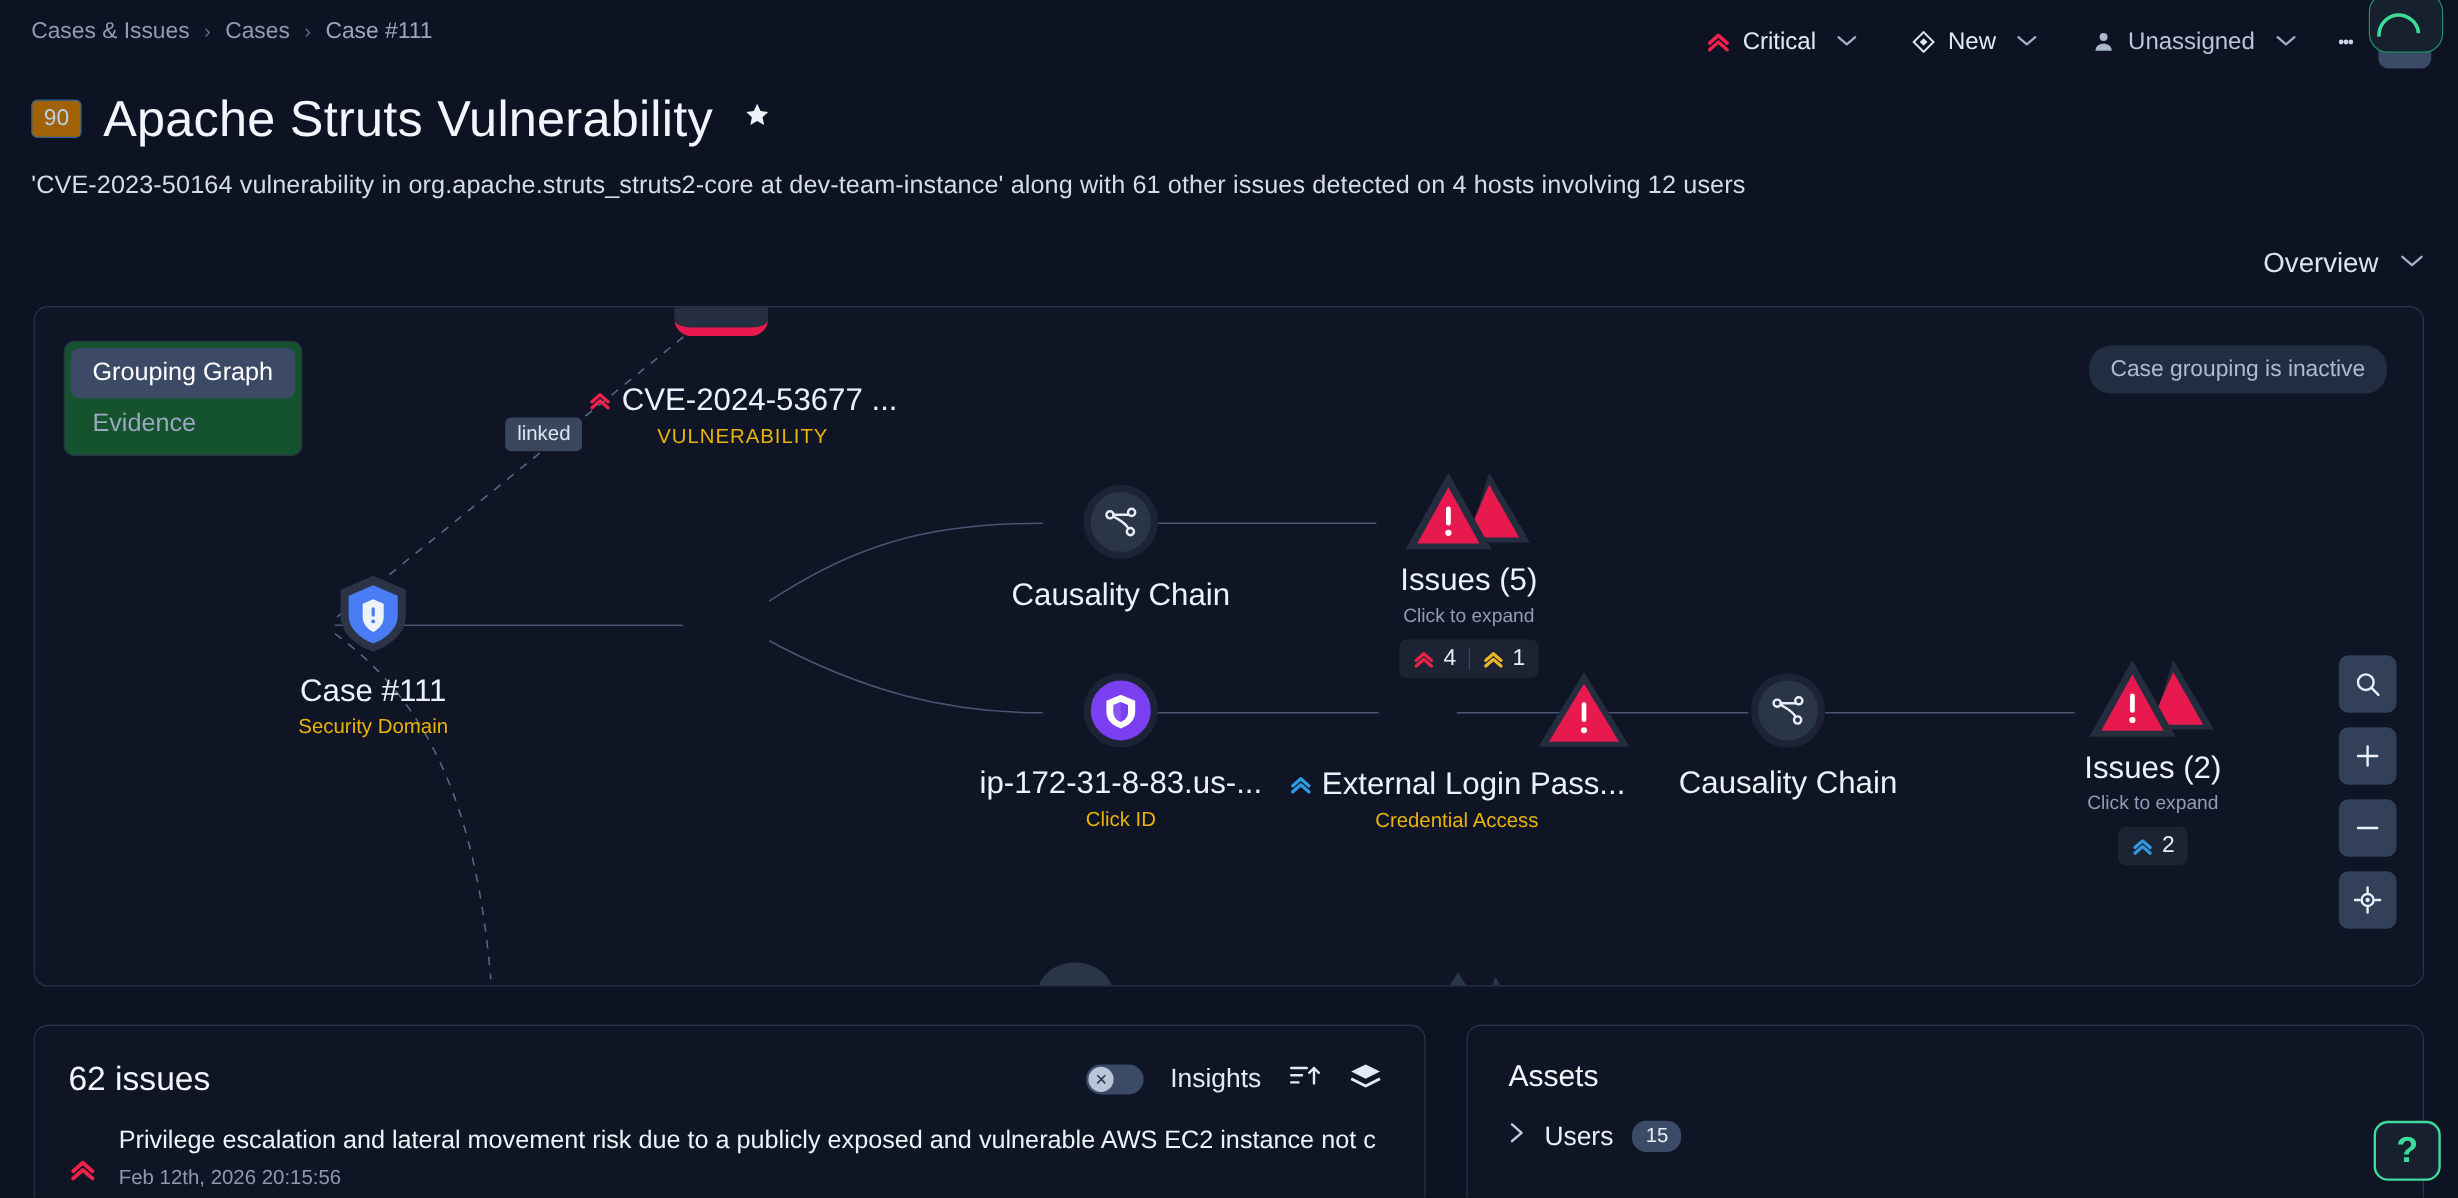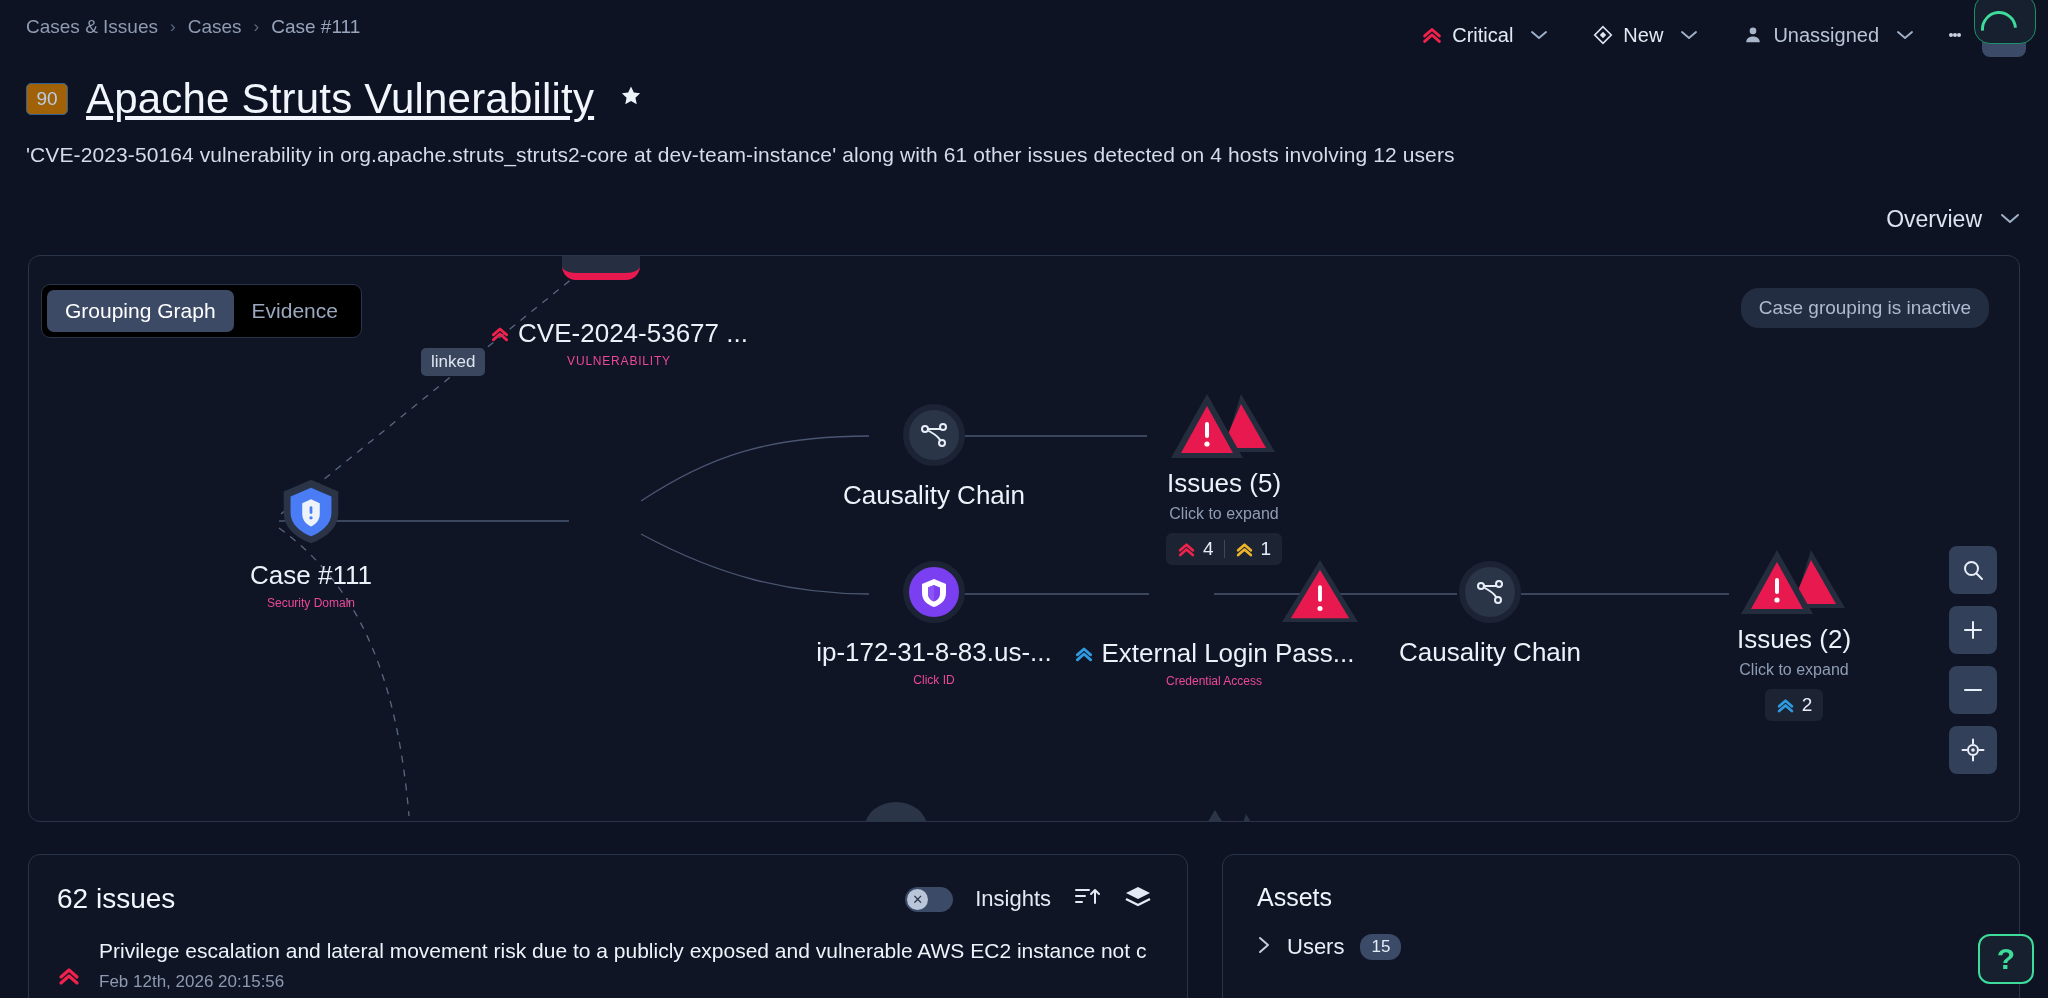--- a/index.html
+++ b/index.html
@@ -63,21 +63,21 @@
   .title-row {
     position: absolute; left: 26px; top: 75px;
     display: flex; align-items: center; gap: 18px;
   }
   .score-badge {
     min-width: 42px; height: 32px; border-radius: 5px;
     background: #a16207; border: 1px solid #2f6298;
     display: flex; align-items: center; justify-content: center;
     font-size: 19px; color: #b8cfe8; padding: 0 8px;
   }
-  .page-title { font-size: 42px; font-weight: 400; color: #f2f6fc; letter-spacing: .2px; text-decoration: underline; }
+  .page-title { font-size: 42px; font-weight: 400; color: #f2f6fc; letter-spacing: .2px; }
   .star { color: #eef3fa; font-size: 26px; margin-left: 6px; cursor: pointer; }
 
   .subtitle {
     position: absolute; left: 26px; top: 143px;
     font-size: 21px; color: #d4dcea; letter-spacing: .1px;
   }
 
   
   .overview-sel {
     position: absolute; right: 28px; top: 206px;
@@ -87,23 +87,23 @@
   .overview-sel .caret { color: #9fb0c9; font-size: 16px; }
 
   
   .graph-panel {
     position: absolute; left: 28px; top: 255px;
     width: 1992px; height: 567px;
     border: 1px solid #2a3448; border-radius: 12px;
     background: #0f1525; overflow: hidden;
   }
   .tabs {
-    position: absolute; left: 12px; top: 28px;
-    display: flex; background: #000000; border: 1px solid #2a3448;
-    border-radius: 9px; padding: 5px;
+    position: absolute; left: 24px; top: 28px;
+    display: flex; background: #14532d; border: 1px solid #2a3448;
+    border-radius: 9px; padding: 5px; flex-direction: column;
   }
   .tab {
     padding: 9px 18px; border-radius: 7px; font-size: 21px;
     color: #9aa8c0; cursor: pointer; white-space: nowrap;
   }
   .tab.active { background: #3c4a66; color: #ffffff; }
   .grouping-chip {
     position: absolute; right: 30px; top: 32px;
     background: #232d42; color: #aebacf; font-size: 19px;
     padding: 9px 18px; border-radius: 18px;
@@ -111,21 +111,21 @@
 
   
   .canvas { position: absolute; inset: 0; }
   .canvas svg.edges { position: absolute; left:0; top:0; width: 1992px; height: 567px; }
 
   .node { position: absolute; text-align: center; cursor: pointer; }
   .node .nlabel {
     font-size: 26px; color: #edf2fa; white-space: nowrap;
     display: flex; align-items: center; justify-content: center; gap: 8px;
   }
-  .node .nsub { font-size: 12px; color: #ec4899; margin-top: 5px; }
+  .node .nsub { font-size: 17px; color: #eab308; margin-top: 5px; }
   .node .nsub.caps { letter-spacing: .8px; }
   .node .nhint { font-size: 16px; color: #8f9db4; margin-top: 6px; }
 
   .shield-wrap {
     width: 74px; height: 74px; margin: 0 auto 12px;
     display: flex; align-items: center; justify-content: center;
   }
   .tri-wrap { width: 78px; height: 66px; margin: 0 auto 14px; position: relative; }
   .circle-node {
     width: 62px; height: 62px; border-radius: 50%;

